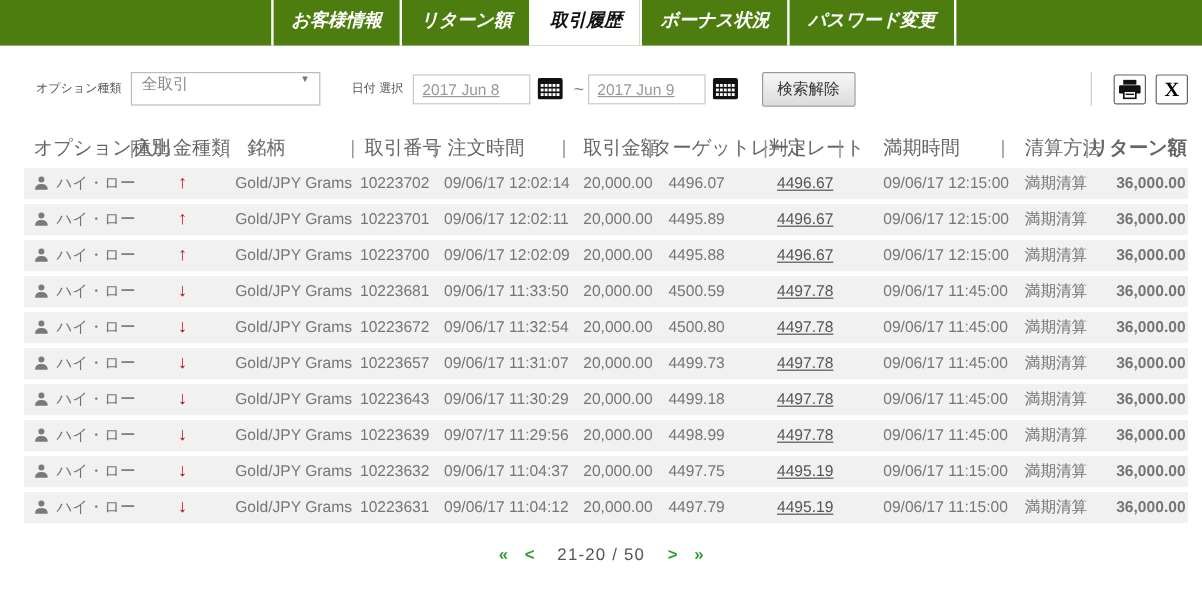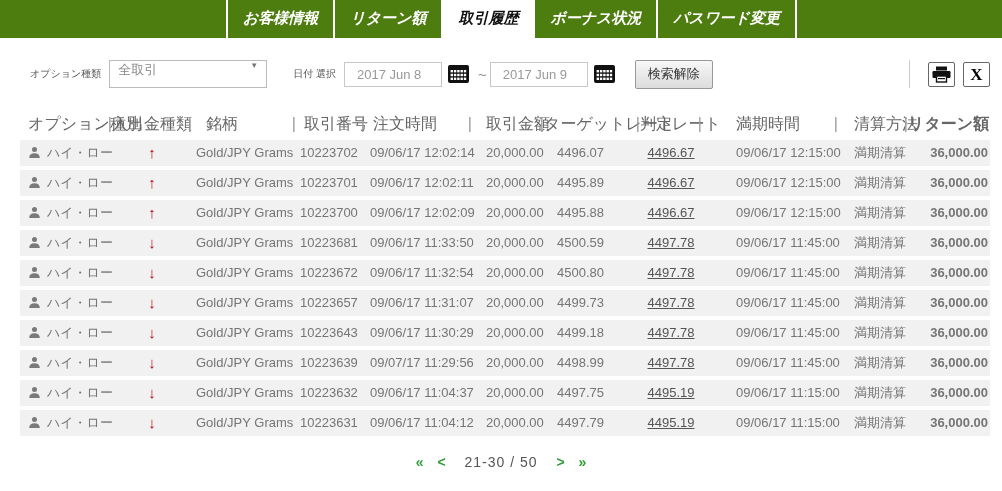--- a/index.html
+++ b/index.html
@@ -22,21 +22,21 @@
   .flabel { font-size: 10px; color: #555; margin-right: 8px; white-space: nowrap; }
   .select {
     width: 158px; height: 28px; border: 1px solid #bbb; background: #fff;
     display: flex; align-items: flex-start; justify-content: space-between;
     padding: 0 8px; color: #888; font-size: 13px; cursor: pointer;
   }
   .caret { font-size: 8px; color: #777; }
   .fgap { width: 26px; }
   .date-input {
     width: 98px; height: 25px; border: 1px solid #c8c8c8; color: #999;
-    font-size: 13px; padding: 0 12px; font-family: inherit; background: #fff;
+    font-size: 13px; padding: 0 7px; font-family: inherit; background: #fff; text-decoration: underline;
   }
   .cal-btn { background: none; border: none; margin: 0 6px; cursor: pointer; line-height: 0; padding: 0; }
   .tilde { color: #888; font-size: 15px; margin: 0 3px; }
   .clear-btn {
     margin-left: 14px; padding: 4px 12px 5px; font-size: 13px; color: #333;
     background: linear-gradient(#f7f7f7, #dcdcdc); border: 1px solid #999;
     border-radius: 2px; cursor: pointer; font-family: inherit; white-space: nowrap;
   }
   .right-tools { margin-left: auto; display: flex; align-items: center; }
   .vdiv { width: 1px; height: 28px; background: #ccc; margin-right: 10px; }
@@ -378,16 +378,16 @@
     <div class="cell c9">09/06/17 11:15:00</div>
     <div class="cell c10">満期清算</div>
     <div class="cell c11">36,000.00</div>
   </div>
     </div>
 </div>
 
 <div class="pagination">
   <span class="pg-arrow">«</span>
   <span class="pg-arrow">&lt;</span>
-  <span class="pg-range">21-30 / 50</span>
+  <span class="pg-range">21-20 / 50</span>
   <span class="pg-arrow">&gt;</span>
   <span class="pg-arrow">»</span>
 </div>
 
 </body></html>

